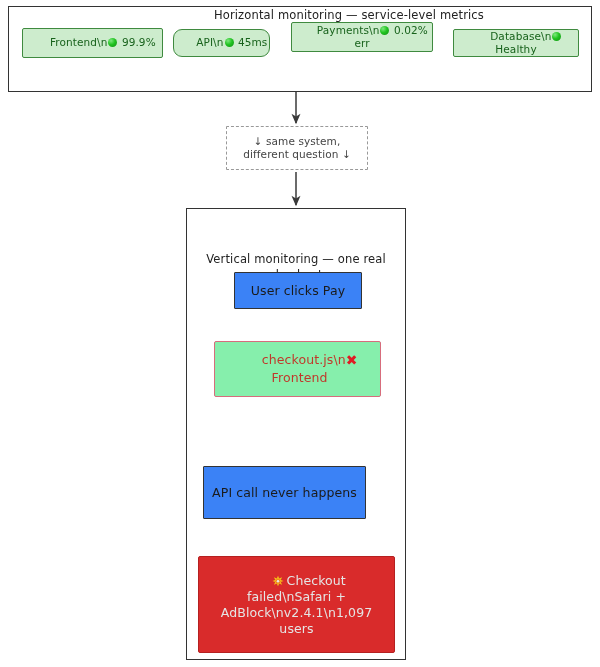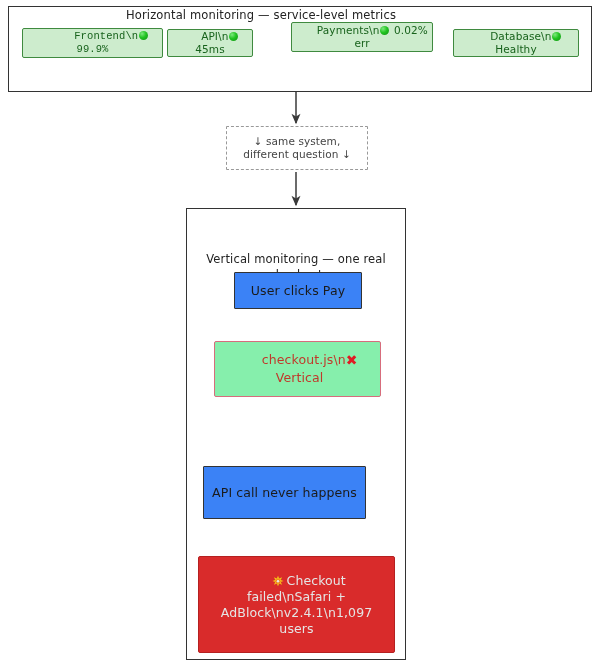--- a/index.html
+++ b/index.html
@@ -173,29 +173,29 @@
     <g stroke="#3a3a3a" stroke-width="1.5" fill="none">
       <line x1="296" y1="398" x2="296" y2="448" marker-end="url(#ah-thin)"></line>
     </g>
     <g stroke="#3a3a3a" stroke-width="1.5" fill="none">
       <line x1="296" y1="504" x2="296" y2="554" marker-end="url(#ah-thin)"></line>
     </g>
   </svg>
 
   <div class="panel" style="left:8px; top:6px; width:584px; height:86px;"></div>
 
-  <div class="panel-title" style="left:21px; top:8px; width:480px;">Horizontal monitoring — service-level metrics</div>
-
-  <div class="node green-node" style="left:22px; top:28px; width:141px; height:30px;font-family:Liberation Mono, monospace;">
+  <div class="panel-title" style="left:4px; top:8px; width:480px;text-align:right;">Horizontal monitoring — service-level metrics</div>
+
+  <div class="node green-node" style="left:22px; top:28px; width:141px; height:30px;">
     <span class="lbl">
       <span>Frontend\n</span><span class="dot-green"></span><span> 99.9%</span>
     </span>
   </div>
 
-  <div class="node green-node" style="left:167px; top:29px; width:86px; height:28px;">
+  <div class="node green-node" style="left:173px; top:29px; width:97px; height:28px;border-radius:9px;">
     <span class="lbl">
       <span>API\n</span><span class="dot-green"></span><span> 45ms</span>
     </span>
   </div>
 
   <div class="node green-node" style="left:291px; top:22px; width:142px; height:30px;">
     <span class="lbl">
       <span>Payments\n</span><span class="dot-green"></span><span> 0.02% err</span>
     </span>
   </div>
@@ -213,21 +213,21 @@
   <div class="panel" style="left:186px; top:208px; width:220px; height:452px;"></div>
 
   <div class="panel-title" style="left:192px; top:216px; width:208px;margin-top:36px;">Vertical monitoring — one real checkout</div>
 
   <div class="node plain-node" style="left:234px; top:256px; width:128px; height:37px;">
     <span class="lbl">User clicks Pay</span>
   </div>
 
   <div class="node pink-node" style="left:214px; top:341px; width:167px; height:56px;">
     <span class="lbl">
-      <span>checkout.js\n</span><span class="x-mark">✖</span><br><span> Vertical</span>
+      <span>checkout.js\n</span><span class="x-mark">✖</span><br><span> Frontend</span>
     </span>
   </div>
 
   <div class="node plain-node" style="left:203px; top:450px; width:163px; height:53px;">
     <span class="lbl">API call never happens</span>
   </div>
 
   <div class="node red-node" style="left:198px; top:556px; width:197px; height:97px;">
     <span class="lbl">
       <svg class="boom" viewBox="0 0 24 24">

